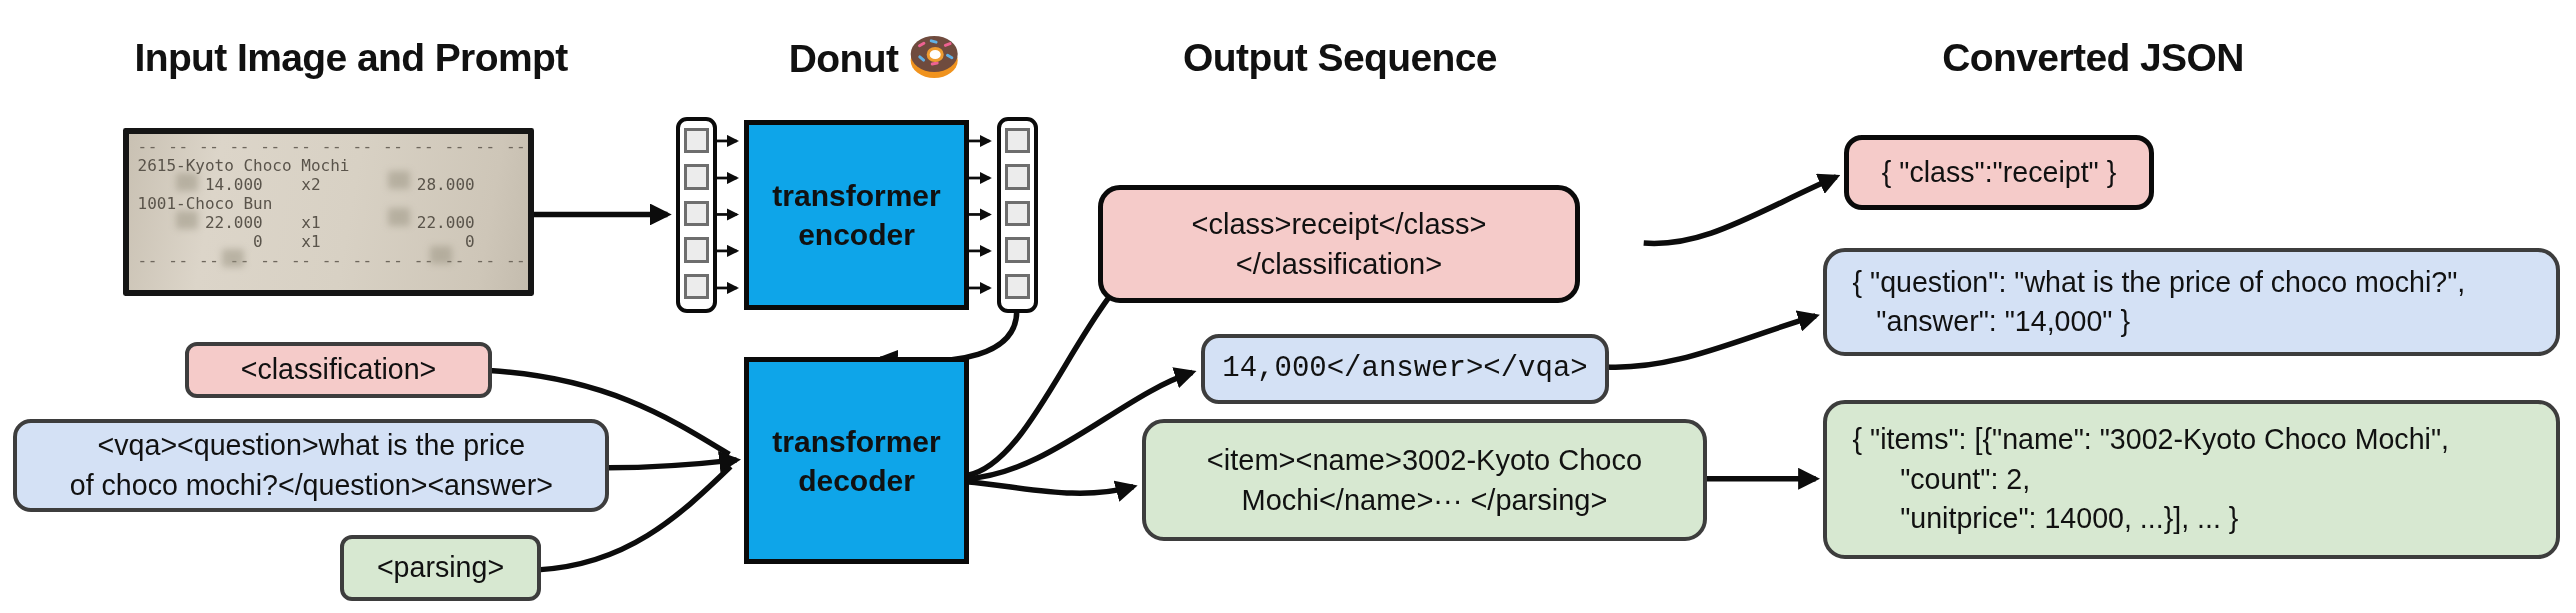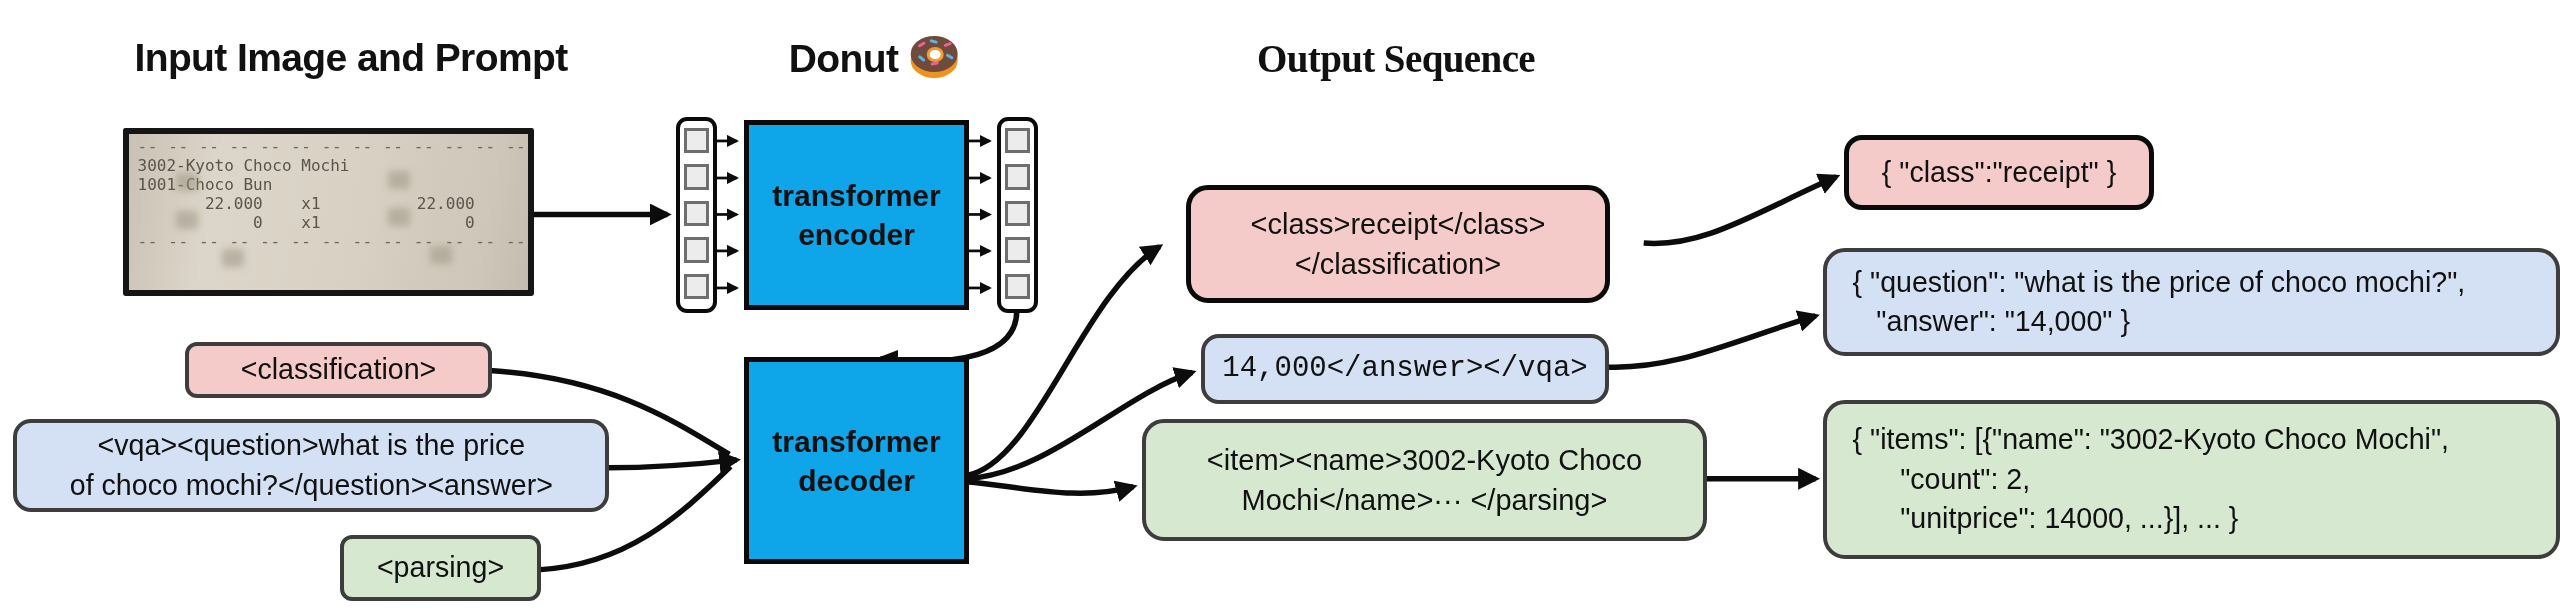--- a/index.html
+++ b/index.html
@@ -97,25 +97,27 @@
 
       <path stroke-width="9" marker-end="url(#ah)" d="M 2705 400 C 2805 408 2892 348 3022 291"></path>
       <path stroke-width="9" marker-end="url(#ah)" d="M 2643 604 C 2758 609 2854 560 2988 520"></path>
       <path stroke-width="9" marker-end="url(#ah)" d="M 2803 788 H 2988"></path>
     </g>
   </svg>
 
   <div class="col-header" style="left:351px;top:36px;">Input Image and Prompt</div>
   <div class="col-header" style="left:873px;top:36px;">
     <span>Donut</span><span class="donut"><span class="dough"></span><span class="glaze"></span><span class="sprinkle sp-pink" style="left:7.3px;top:7.3px;transform:rotate(-30deg);"></span><span class="sprinkle sp-blue" style="left:19.4px;top:3.6px;transform:rotate(15deg);"></span><span class="sprinkle sp-pink" style="left:33px;top:7.3px;transform:rotate(-20deg);"></span><span class="sprinkle sp-blue" style="left:7.3px;top:20.7px;transform:rotate(40deg);"></span><span class="sprinkle sp-pink" style="left:20.7px;top:25.5px;transform:rotate(-10deg);"></span><span class="sprinkle sp-blue" style="left:35px;top:19.4px;transform:rotate(30deg);"></span><span class="hole"></span></span></div>
-  <div class="col-header" style="left:1396px;top:36px;font-family:Liberation Serif, serif;">Output Sequence</div>
+  <div class="col-header" style="left:1340px;top:36px;">Output Sequence</div>
+  <div class="col-header" style="left:2093px;top:36px;">Converted JSON</div>
 
   <div id="receipt">
     <div class="rline dash">-- -- -- -- -- -- -- -- -- -- -- -- --</div>
-    <div class="rline">3002-Kyoto Choco Mochi</div>
+    <div class="rline">2615-Kyoto Choco Mochi</div>
+    <div class="rline">       14.000    x2          28.000</div>
     <div class="rline">1001-Choco Bun</div>
     <div class="rline">       22.000    x1          22.000</div>
     <div class="rline">            0    x1               0</div>
     <div class="rline dash">-- -- -- -- -- -- -- -- -- -- -- -- --</div>
   </div>
 
   <div class="blur-chip" style="left:176px;top:173px;"></div>
   <div class="blur-chip" style="left:388px;top:171px;"></div>
   <div class="blur-chip" style="left:176px;top:211px;"></div>
   <div class="blur-chip" style="left:388px;top:208px;"></div>
@@ -140,21 +142,21 @@
   <div class="tblock" style="left:744px;top:120px;width:225px;height:190px;">transformer
 encoder</div>
   <div class="tblock" style="left:744px;top:357px;width:225px;height:207px;">transformer
 decoder</div>
 
   <div class="box pink" style="left:185px;top:342px;width:307px;height:56px;border-color:#3d3d3d;border-width:4.9px;border-radius:12px;">&lt;classification&gt;</div>
   <div class="box green" style="left:340px;top:535px;width:201px;height:66px;border-radius:12px;">&lt;parsing&gt;</div>
   <div class="box blue" style="left:13.4px;top:419px;width:596px;height:93px;border-radius:18px;">&lt;vqa&gt;&lt;question&gt;what is the price
 of choco mochi?&lt;/question&gt;&lt;answer&gt;</div>
 
-  <div class="box pink" style="left:1186px;top:185px;width:424px;height:118px;border-radius:22px;font-size:29px;">&lt;class&gt;receipt&lt;/class&gt;
+  <div class="box pink" style="left:1098px;top:185px;width:482px;height:118px;border-radius:22px;font-size:29px;">&lt;class&gt;receipt&lt;/class&gt;
 &lt;/classification&gt;</div>
   <div class="box blue" style="left:1201px;top:334px;width:408px;height:70px;border-radius:18px;font-size:29px;font-family:Liberation Mono, monospace;">14,000&lt;/answer&gt;&lt;/vqa&gt;</div>
   <div class="box green" style="left:1142px;top:419px;width:565px;height:122px;border-radius:22px;font-size:29px;">&lt;item&gt;&lt;name&gt;3002-Kyoto Choco
 Mochi&lt;/name&gt;··· &lt;/parsing&gt;</div>
 
   <div class="box pink" style="left:1844px;top:135px;width:310px;height:75px;border-radius:18px;">{ "class":"receipt" }</div>
   <div class="box blue left-text" style="left:1823px;top:248px;width:737px;height:108px;border-radius:22px;">{ "question": "what is the price of choco mochi?",
    "answer": "14,000" }</div>
   <div class="box green left-text" style="left:1823px;top:400px;width:737px;height:159px;border-radius:22px;">{ "items": [{"name": "3002-Kyoto Choco Mochi",
       "count": 2,

